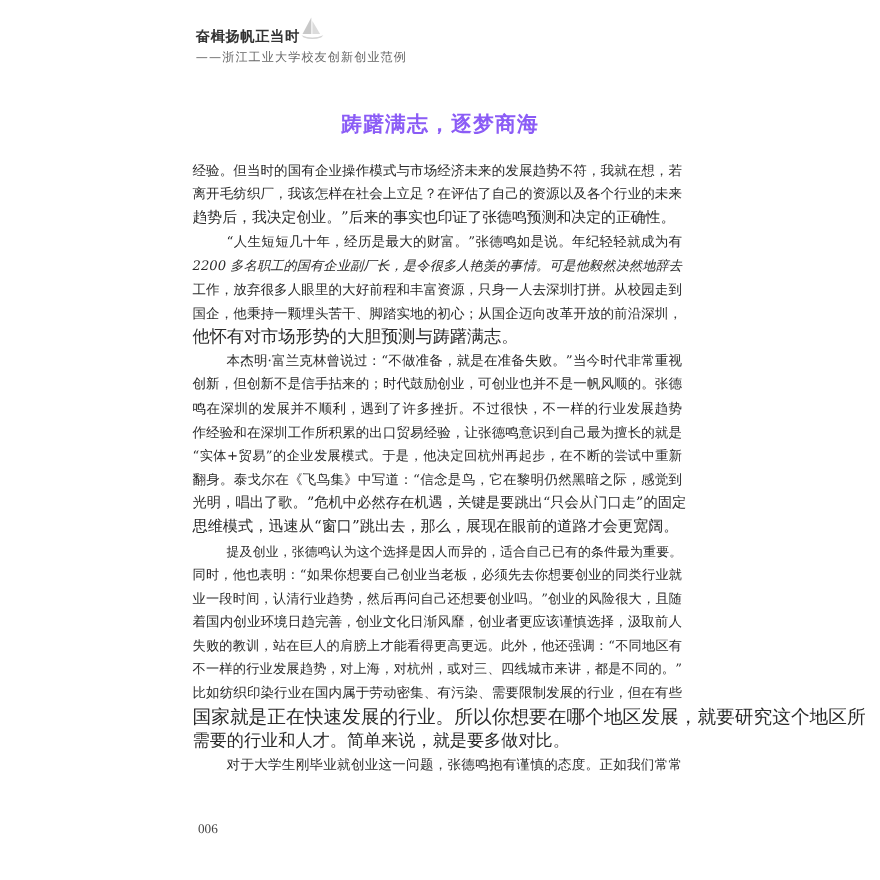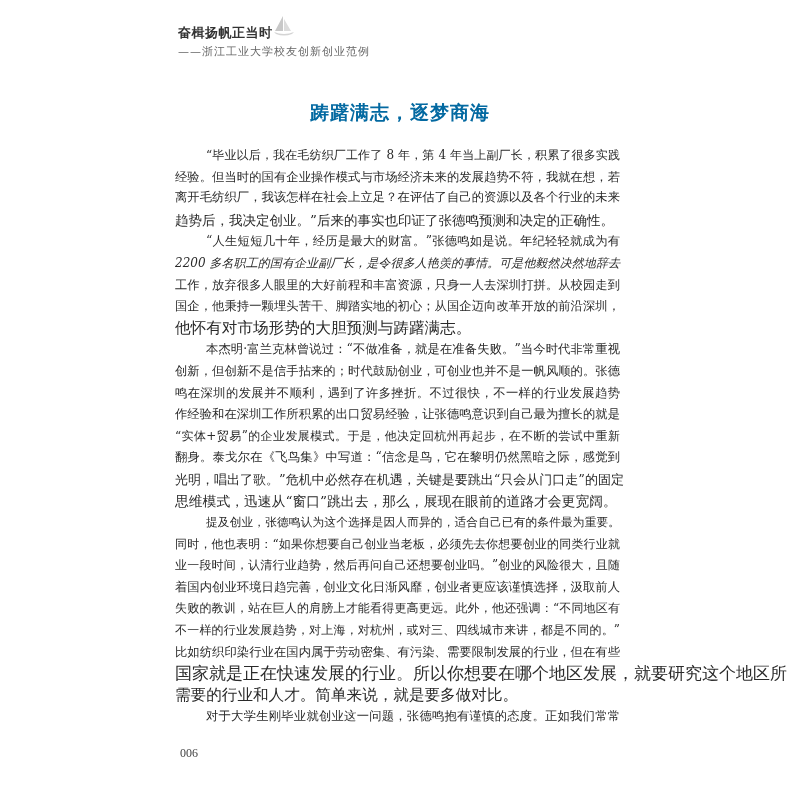--- a/index.html
+++ b/index.html
@@ -5,21 +5,21 @@
   html, body { margin:0; padding:0; background:#ffffff; }
   body { width:800px; height:800px; position:relative; overflow:hidden;
          font-family:"DejaVu Serif","Liberation Serif",serif; color:#2a2a2a; }
   .header { position:absolute; left:178px; top:24px; }
   .header-title { font-size:13px; font-weight:bold; color:#333; letter-spacing:0.5px;
                   font-family:"DejaVu Serif",serif; }
   .header-sub { font-size:11px; color:#666; margin-top:2px; letter-spacing:1px;
                 font-family:"DejaVu Sans",sans-serif; }
   .sail { position:absolute; left:272px; top:14px; width:24px; height:24px; }
   .chapter-title { position:absolute; left:0; width:800px; top:100px; text-align:center;
-                   font-size:19px; font-weight:bold; color:#0369a1;
+                   font-size:19px; font-weight:bold; color:#8b5cf6;
                    font-family:"DejaVu Sans",sans-serif; letter-spacing:1px; }
   .body { position:absolute; left:175px; top:145px; width:445px; }
   .line { height:21.6px; line-height:21.6px; font-size:15.6px; white-space:nowrap;
           text-align:justify; text-align-last:justify; }
   .line.indent { padding-left:31px; }
   .line.last { text-align-last:left; }
   .page-num { position:absolute; left:180px; top:746px; font-size:12px; color:#444;
               font-family:"Liberation Serif",serif; }
 </style>
 </head>
@@ -31,21 +31,20 @@
 </div>
 <svg class="sail" viewBox="0 0 24 24">
   <path d="M11 2 L11 17 L3 17 Z" fill="#c8c8c8"></path>
   <path d="M12 5 L12 17 L19 17 Z" fill="#dcdcdc"></path>
   <path d="M2 18 Q12 22 22 18 L20 20 Q12 23 4 20 Z" fill="#d4d4d4"></path>
 </svg>
 
 <div class="chapter-title">踌躇满志，逐梦商海</div>
 
 <div class="body" id="body">
-    <div class="line indent" style="font-size: 12px;">“毕业以后，我在毛纺织厂工作了 8 年，第 4 年当上副厂长，积累了很多实践</div>
     <div class="line" style="font-size: 12.3px;">经验。但当时的国有企业操作模式与市场经济未来的发展趋势不符，我就在想，若</div>
     <div class="line" style="font-size: 12.3px; font-family: Liberation Mono, monospace;">离开毛纺织厂，我该怎样在社会上立足？在评估了自己的资源以及各个行业的未来</div>
     <div class="line last" style="font-size: 13.5px;">趋势后，我决定创业。”后来的事实也印证了张德鸣预测和决定的正确性。</div>
     <div class="line indent" style="font-size: 12.3px;">“人生短短几十年，经历是最大的财富。”张德鸣如是说。年纪轻轻就成为有</div>
     <div class="line" style="font-size: 12px; font-style: italic;">2200 多名职工的国有企业副厂长，是令很多人艳羡的事情。可是他毅然决然地辞去</div>
     <div class="line" style="font-size: 12.3px;">工作，放弃很多人眼里的大好前程和丰富资源，只身一人去深圳打拼。从校园走到</div>
     <div class="line" style="font-size: 12.3px;">国企，他秉持一颗埋头苦干、脚踏实地的初心；从国企迈向改革开放的前沿深圳，</div>
     <div class="line last">他怀有对市场形势的大胆预测与踌躇满志。</div>
     <div class="line indent" style="font-size: 12.3px;">本杰明·富兰克林曾说过：“不做准备，就是在准备失败。”当今时代非常重视</div>
     <div class="line" style="font-size: 12.3px;">创新，但创新不是信手拈来的；时代鼓励创业，可创业也并不是一帆风顺的。张德</div>

